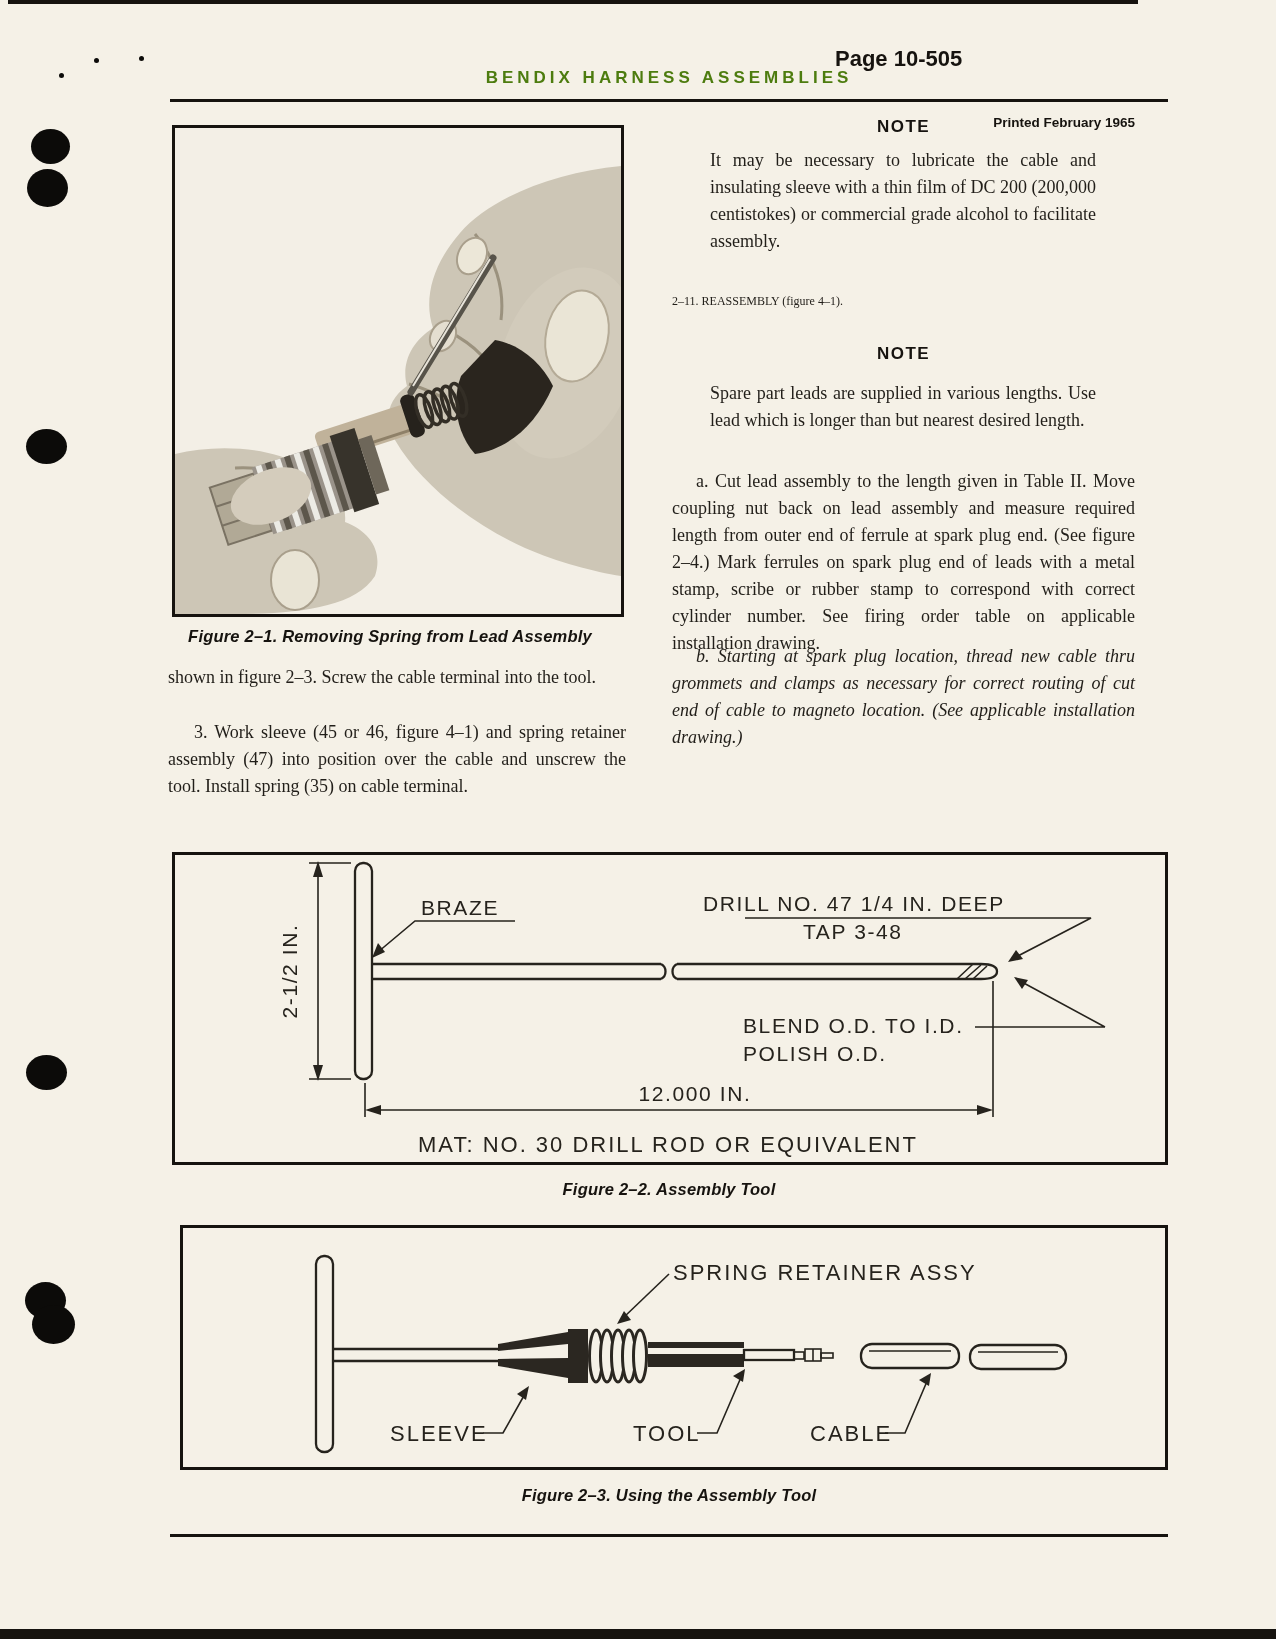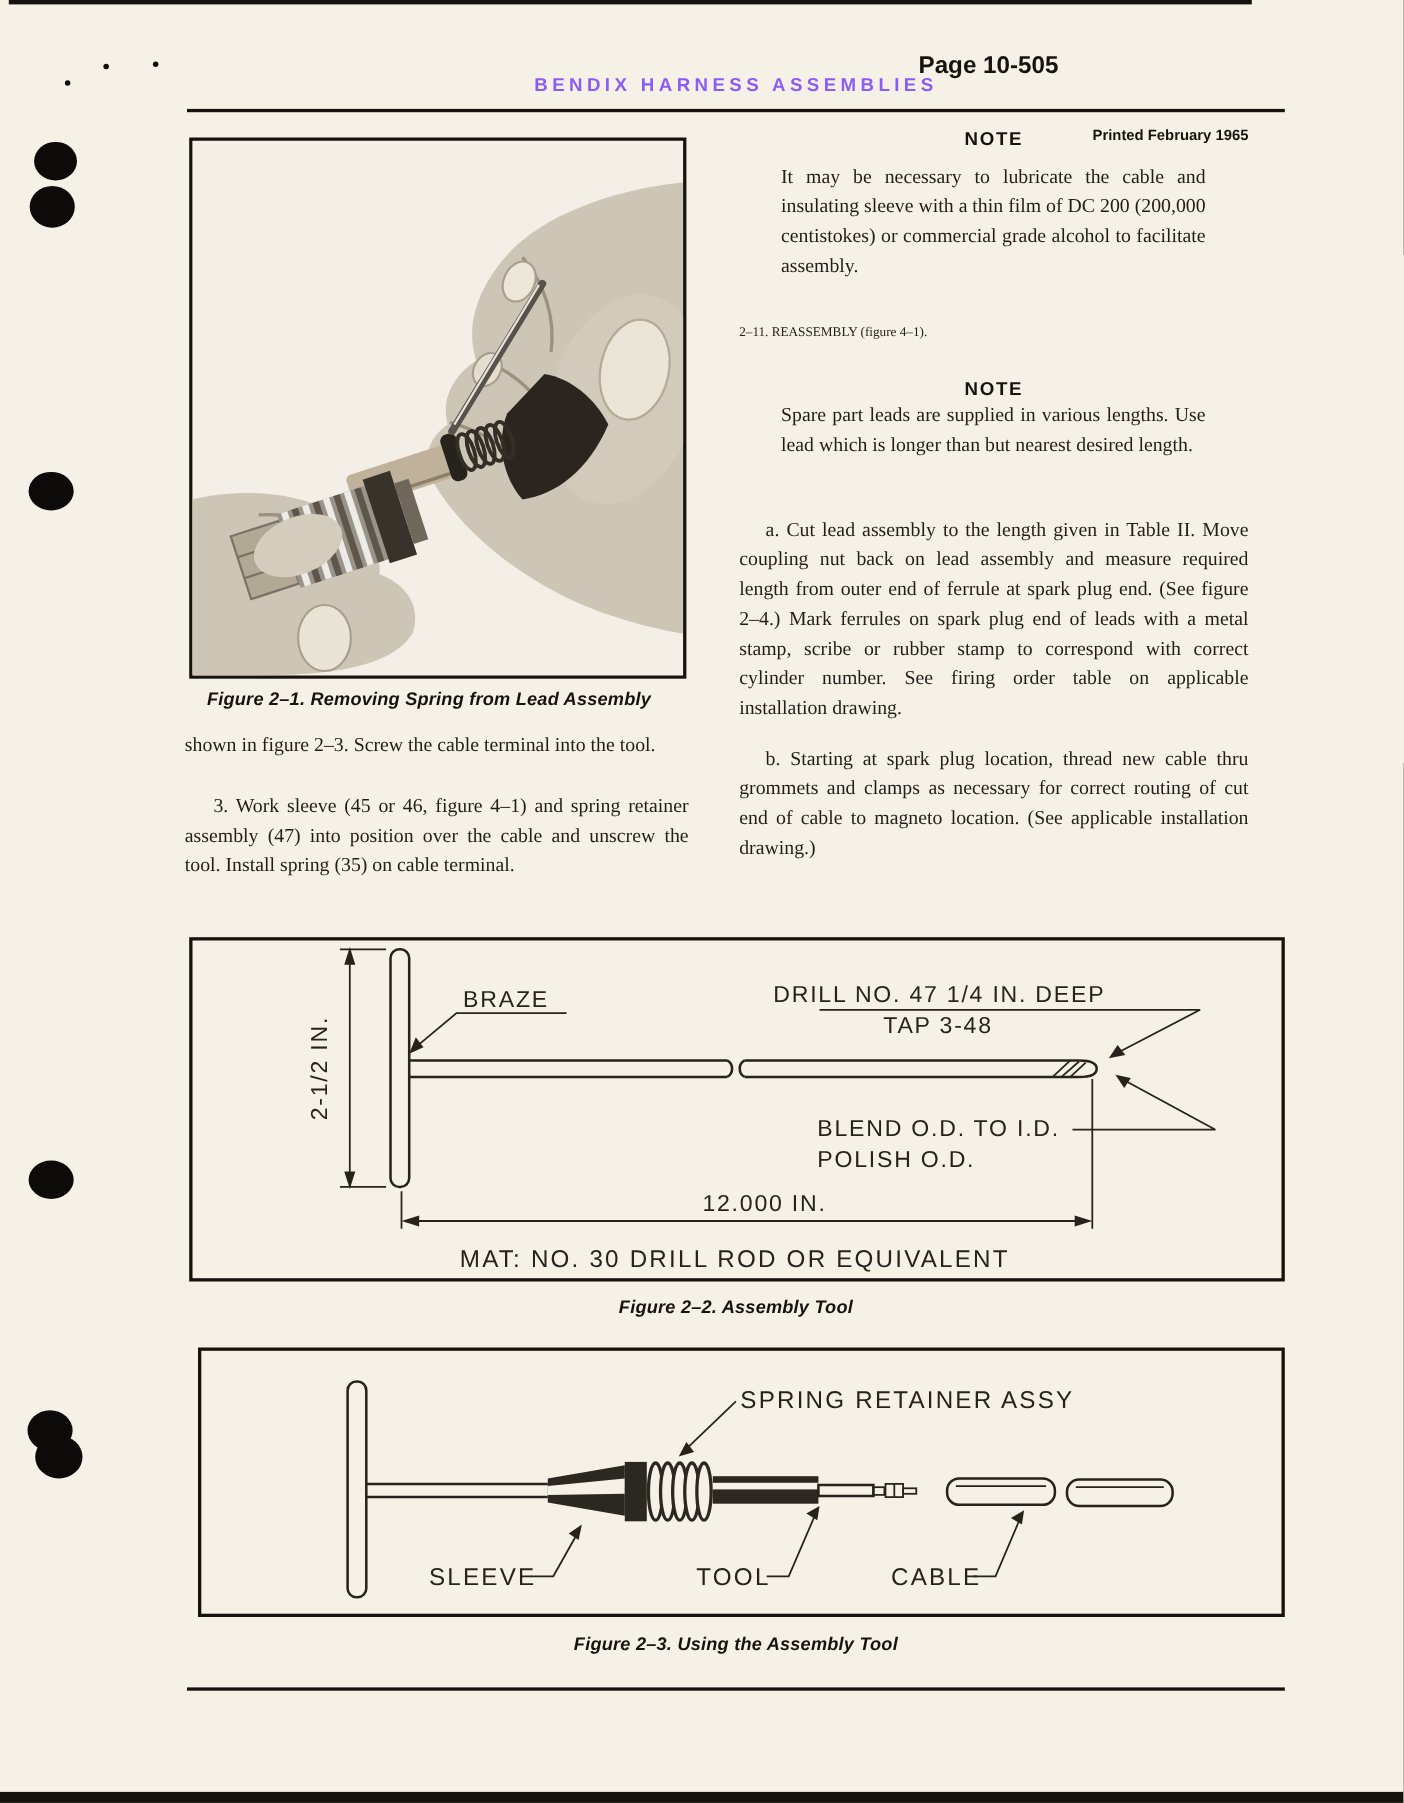--- a/index.html
+++ b/index.html
@@ -28,21 +28,21 @@
   <div class="dot" style="left:94px;top:58px;width:5px;height:5px;"></div>
   <div class="dot" style="left:139px;top:56px;width:5px;height:5px;"></div>
   <div class="dot" style="left:59px;top:73px;width:5px;height:5px;"></div>
   <div class="dot" style="left:31px;top:129px;width:39px;height:35px;"></div>
   <div class="dot" style="left:27px;top:169px;width:41px;height:38px;"></div>
   <div class="dot" style="left:26px;top:429px;width:41px;height:35px;"></div>
   <div class="dot" style="left:26px;top:1055px;width:41px;height:35px;"></div>
   <div class="dot" style="left:25px;top:1282px;width:41px;height:37px;"></div>
   <div class="dot" style="left:32px;top:1305px;width:43px;height:39px;"></div>
 
-  <div class="abs sans" style="left:170px;top:68px;width:998px;text-align:center;font-weight:bold;font-size:17px;letter-spacing:4px;color:#8b5cf6;">BENDIX HARNESS ASSEMBLIES</div>
+  <div class="abs sans" style="left:170px;top:68px;width:998px;text-align:center;font-weight:bold;font-size:17px;letter-spacing:4px;color:#4d7c0f;">BENDIX HARNESS ASSEMBLIES</div>
   <div class="abs sans" style="left:835px;top:46px;width:300px;text-align:left;font-weight:bold;font-size:22px;color:#16130f;">Page 10-505</div>
   <div class="abs sans" style="left:835px;top:73px;width:300px;text-align:right;font-weight:bold;font-size:13.5px;color:#16130f;margin-top:42px;">Printed February 1965</div>
   <div class="rule" style="left:170px;top:99px;width:998px;height:3px;"></div>
 
   <div class="figbox" style="left:172px;top:125px;width:446px;height:486px;">
     <svg width="446" height="486" viewBox="0 0 446 486">
       <rect width="446" height="486" fill="#f3efe6"></rect>
 
       <path d="M446 38 C380 44 315 70 285 105 C258 136 248 170 258 200 C236 214 226 236 232 258 C212 272 208 294 220 312 C244 354 296 396 350 420 C382 434 420 444 446 448 Z" fill="#cdc6b6"></path>
       <path d="M300 106 C320 130 330 160 326 192" stroke="#8e8471" stroke-width="3" fill="none" opacity=".8"></path>
@@ -97,23 +97,23 @@
   </div>
   <div class="abs caption" style="left:140px;top:627px;width:500px;">Figure 2–1.  Removing Spring from Lead Assembly</div>
 
   <div class="abs serif" style="left:168px;top:664px;width:458px;">shown in figure 2–3. Screw the cable terminal into the tool.</div>
   <div class="abs serif" style="left:168px;top:719px;width:458px;text-indent:26px;">3. Work sleeve (45 or 46, figure 4–1) and spring retainer assembly (47) into position over the cable and unscrew the tool. Install spring (35) on cable terminal.</div>
 
   <div class="abs notelabel" style="left:672px;top:117px;width:463px;">NOTE</div>
   <div class="abs serif" style="left:710px;top:147px;width:386px;">It may be necessary to lubricate the cable and insulating sleeve with a thin film of DC 200 (200,000 centistokes) or commercial grade alcohol to facilitate assembly.</div>
   <div class="abs heading" style="left:672px;top:294px;width:463px;">2–11. REASSEMBLY (figure 4–1).</div>
   <div class="abs notelabel" style="left:672px;top:344px;width:463px;">NOTE</div>
-  <div class="abs serif" style="left:710px;top:364px;width:386px;">Spare part leads are supplied in various lengths. Use lead which is longer than but nearest desired length.</div>
+  <div class="abs serif" style="left:710px;top:380px;width:386px;">Spare part leads are supplied in various lengths. Use lead which is longer than but nearest desired length.</div>
   <div class="abs serif" style="left:672px;top:468px;width:463px;text-indent:24px;">a. Cut lead assembly to the length given in Table II. Move coupling nut back on lead assembly and measure required length from outer end of ferrule at spark plug end. (See figure 2–4.) Mark ferrules on spark plug end of leads with a metal stamp, scribe or rubber stamp to correspond with correct cylinder number. See firing order table on applicable installation drawing.</div>
-  <div class="abs serif" style="left:672px;top:676px;width:463px;text-indent:24px;">b. Starting at spark plug location, thread new cable thru grommets and clamps as necessary for correct routing of cut end of cable to magneto location. (See applicable installation drawing.)</div>
+  <div class="abs serif" style="left:672px;top:643px;width:463px;text-indent:24px;font-style:italic;">b. Starting at spark plug location, thread new cable thru grommets and clamps as necessary for correct routing of cut end of cable to magneto location. (See applicable installation drawing.)</div>
 
   <div class="figbox" style="left:172px;top:852px;width:990px;height:307px;">
     <svg width="990" height="307" viewBox="0 0 990 307">
 
       <rect x="180" y="8" width="17" height="216" rx="8" class="rod"></rect>
 
       <path class="dln" d="M134 8 H176 M134 224 H176 M143 16 V216"></path>
       <polygon class="arr" points="143,6 138,22 148,22"></polygon>
       <polygon class="arr" points="143,226 138,210 148,210"></polygon>
       <text class="dt" transform="translate(122,116) rotate(-90)" text-anchor="middle">2-1/2 IN.</text>

